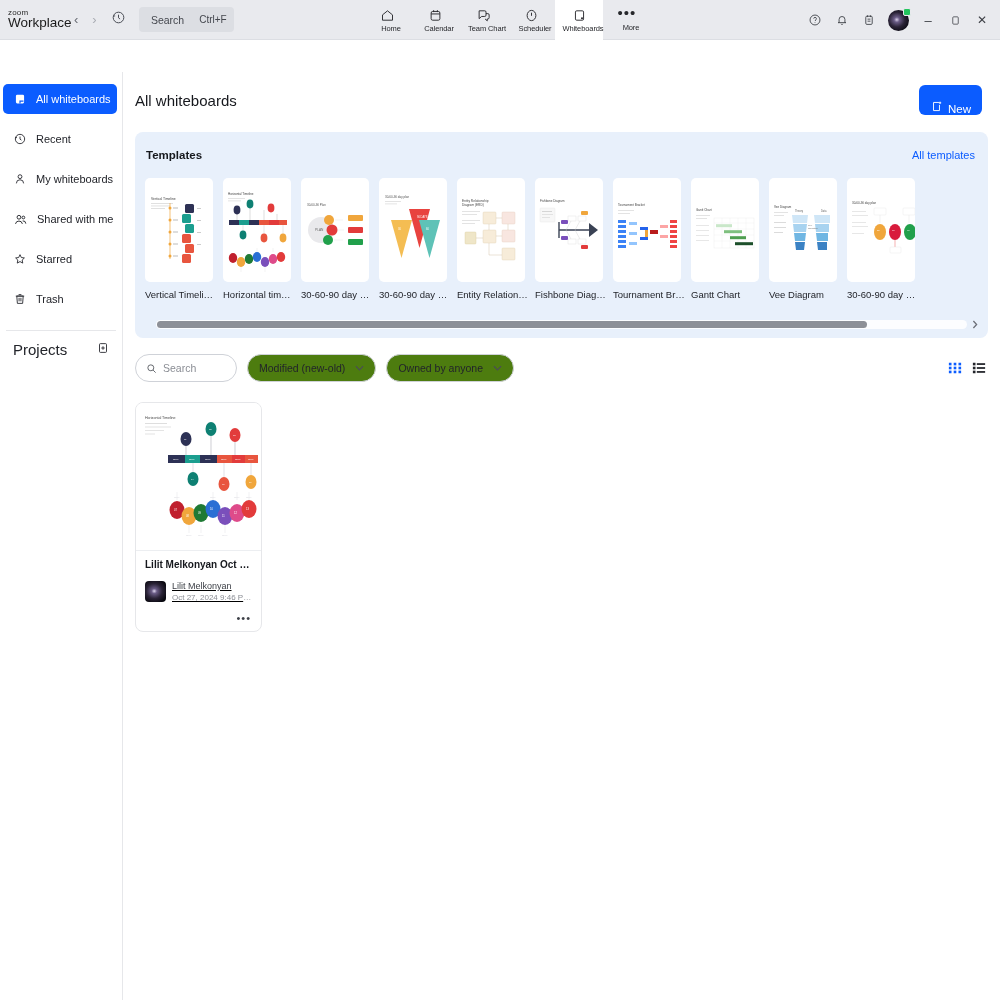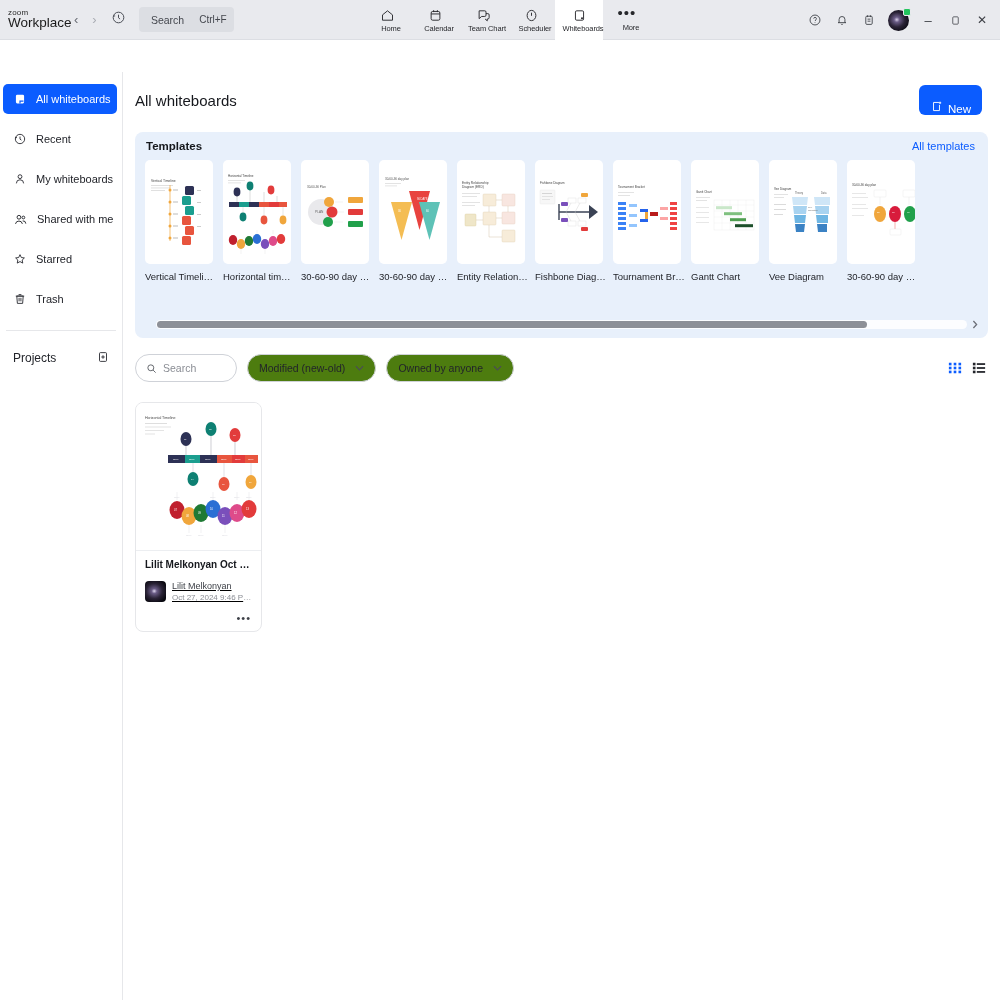--- a/index.html
+++ b/index.html
@@ -66,40 +66,40 @@
     height: 30px; margin: 0 5px 10px 3px;
     display: flex; align-items: center; gap: 9px;
     padding-left: 10px; border-radius: 5px;
     font-size: 11px; color: #22242a; cursor: default;
   }
   .side-item.active { background: #0b5cff; color: #ffffff; }
   .side-item .slabel { white-space: nowrap; }
   .side-sep { height: 1px; background: #e6e7ea; margin: 16px 6px 0 6px; }
   .side-projects {
     height: 34px; margin-top: 10px; padding: 0 12px 0 13px;
-    display: flex; align-items: center; justify-content: space-between;
-    font-size: 12px; color: #22242a;
+    display: flex; align-items: flex-start; justify-content: space-between;
+    font-size: 15px; color: #22242a;
   }
 
   .content { flex: 1; background: #ffffff; position: relative; }
 
   .page-head { height: 56px; display: flex; align-items: center; padding: 0 18px 0 12px; }
   .page-title { font-size: 15px; color: #16181d; font-weight: normal; }
   .new-btn {
     margin-left: auto; background: #0b5cff; color: #fff;
     height: 30px; border-radius: 6px; padding: 0 11px;
     display: flex; align-items: flex-end; gap: 5px; font-size: 11.5px; border: none; cursor: pointer;
   }
 
   
   .templates {
     margin: 4px 12px 0 12px; background: #e8f0fb; border-radius: 8px;
     height: 206px; position: relative; overflow: hidden;
   }
-  .tpl-head { display: flex; align-items: center; height: 28px; padding: 0 13px 0 11px; }
+  .tpl-head { display: flex; align-items: center; height: 46px; padding: 0 13px 0 11px; }
   .tpl-title { font-size: 11.5px; color: #16181d; font-weight: bold; }
   .tpl-all { margin-left: auto; font-size: 11px; color: #0b5cff; cursor: pointer; }
 
   .tpl-strip { display: flex; gap: 10px; padding: 0 0 0 10px; height: 130px; }
   .tpl-card { width: 68px; flex: 0 0 68px; }
   .tpl-thumb {
     width: 68px; height: 104px; background: #fff; border-radius: 5px;
     overflow: hidden; position: relative;
   }
   .tpl-name {

